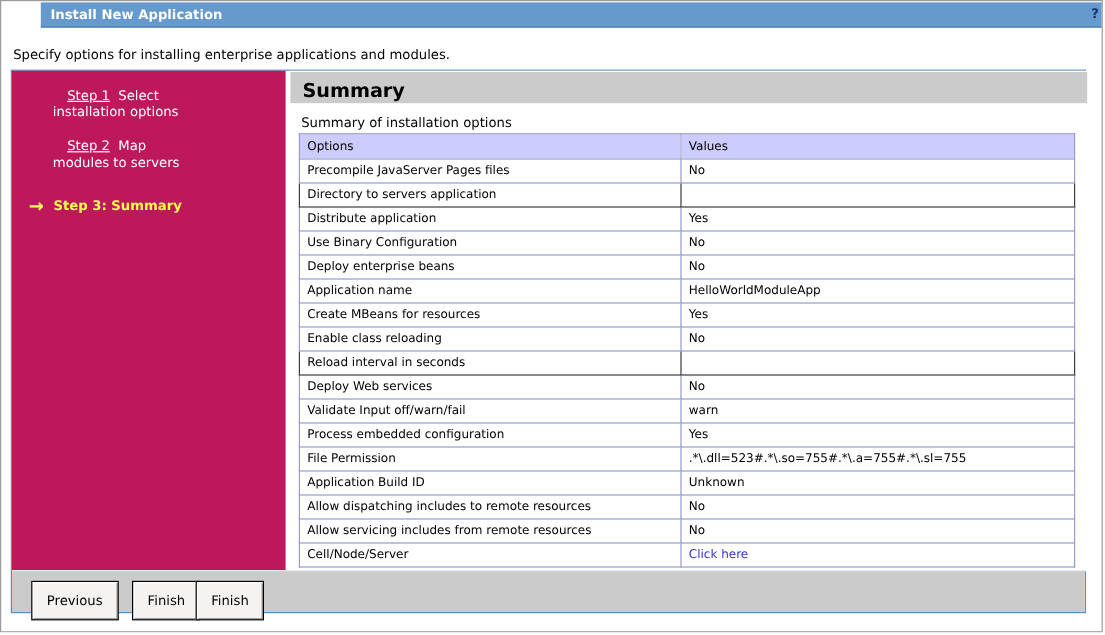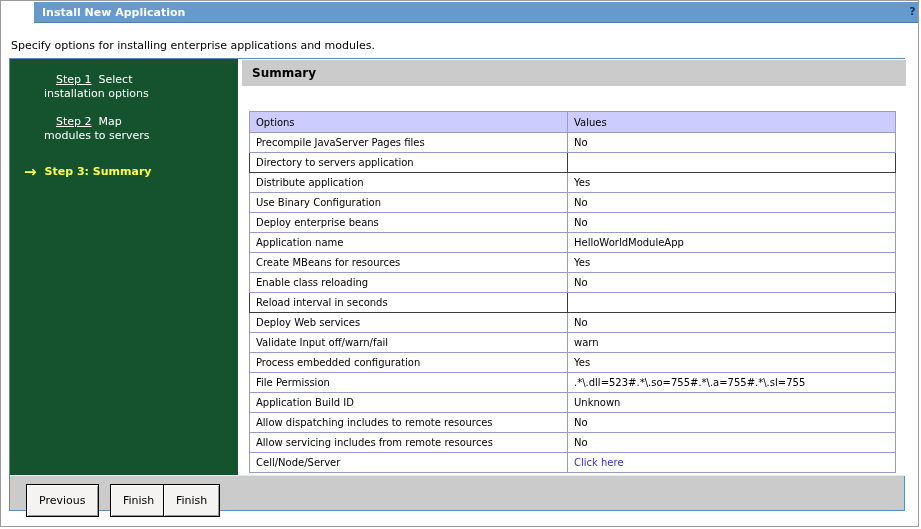--- a/index.html
+++ b/index.html
@@ -15,32 +15,32 @@
   .tb-btn { width:17px; height:15px; text-align:center; line-height:14px; font-weight:bold; color:#17356b; font-size:11px; cursor:default; }
   .tb-btn.raised { background:#7fa9d3; border-top:1px solid #b8d0e8; border-left:1px solid #b8d0e8; border-right:1px solid #3c6898; border-bottom:1px solid #3c6898; margin-left:3px; }
   .tb-sep { width:1px; height:15px; background:#4d7fb3; margin-left:3px; }
 
   
   .intro { position:absolute; left:10px; top:38px; }
 
   
   .panel { position:absolute; left:8px; top:57px; width:896px; height:453px; border:1px solid #5c8cbe; background:#fff; }
 
-  .sidebar { position:absolute; left:0; top:0; width:228px; height:417px; background:#14532d; color:#fff; }
+  .sidebar { position:absolute; left:0; top:0; width:228px; height:417px; background:#be185d; color:#fff; }
   .step { margin-top:14px; line-height:14px; }
   .step .l1 { padding-left:46px; }
   .step .l2 { padding-left:34px; }
   .step a.steplink { color:#ffffff; text-decoration:underline; cursor:pointer; }
   .step-current { margin-top:22px; padding-left:14px; display:flex; align-items:center; }
   .arrow { color:#ffff4d; font-size:15px; font-weight:bold; margin-right:8px; line-height:12px; }
   .step-current .lab { color:#ffff4d; font-weight:bold; }
 
   .content { position:absolute; left:231px; top:0; width:665px; height:417px; background:#fff; }
   .section-header { position:absolute; left:1px; top:1px; right:0; height:26px; background:#cbcbcb; }
-  .section-header span { position:absolute; left:10px; top:6px; font-weight:bold; font-size:12px; }
+  .section-header span { position:absolute; left:10px; top:6px; font-weight:bold; font-size:16px; }
   .caption { position:absolute; left:10px; top:37px; }
 
   table.summary { position:absolute; left:8px; top:52px; width:646px; border-collapse:collapse; table-layout:fixed; font-size:10px; }
   table.summary th, table.summary td { border:1px solid #9999cc; text-align:left; font-weight:normal; padding:3px 6px; height:20px; overflow:hidden; white-space:nowrap; }
   table.summary th { background:#ccccff; height:21px; }
   table.summary col.c1 { width:318px; }
   table.summary col.c2 { width:328px; }
   tr.dark td { border-color:#3c3c3c; }
   td a.celllink { color:#3333cc; text-decoration:none; cursor:pointer; }
 
@@ -82,20 +82,21 @@
       <div class="step-current">
         <span class="arrow">→</span>
         <span class="lab">Step 3: Summary</span>
       </div>
     </div>
 
     <div class="content">
       <div class="section-header">
         <span>Summary</span>
       </div>
+      <div class="caption">Summary of installation options</div>
 
       <table class="summary">
         <colgroup>
             <col class="c1">
             <col class="c2">
           </colgroup>
         <tbody>
             <tr>
           <th>Options</th>
           <th>Values</th>

